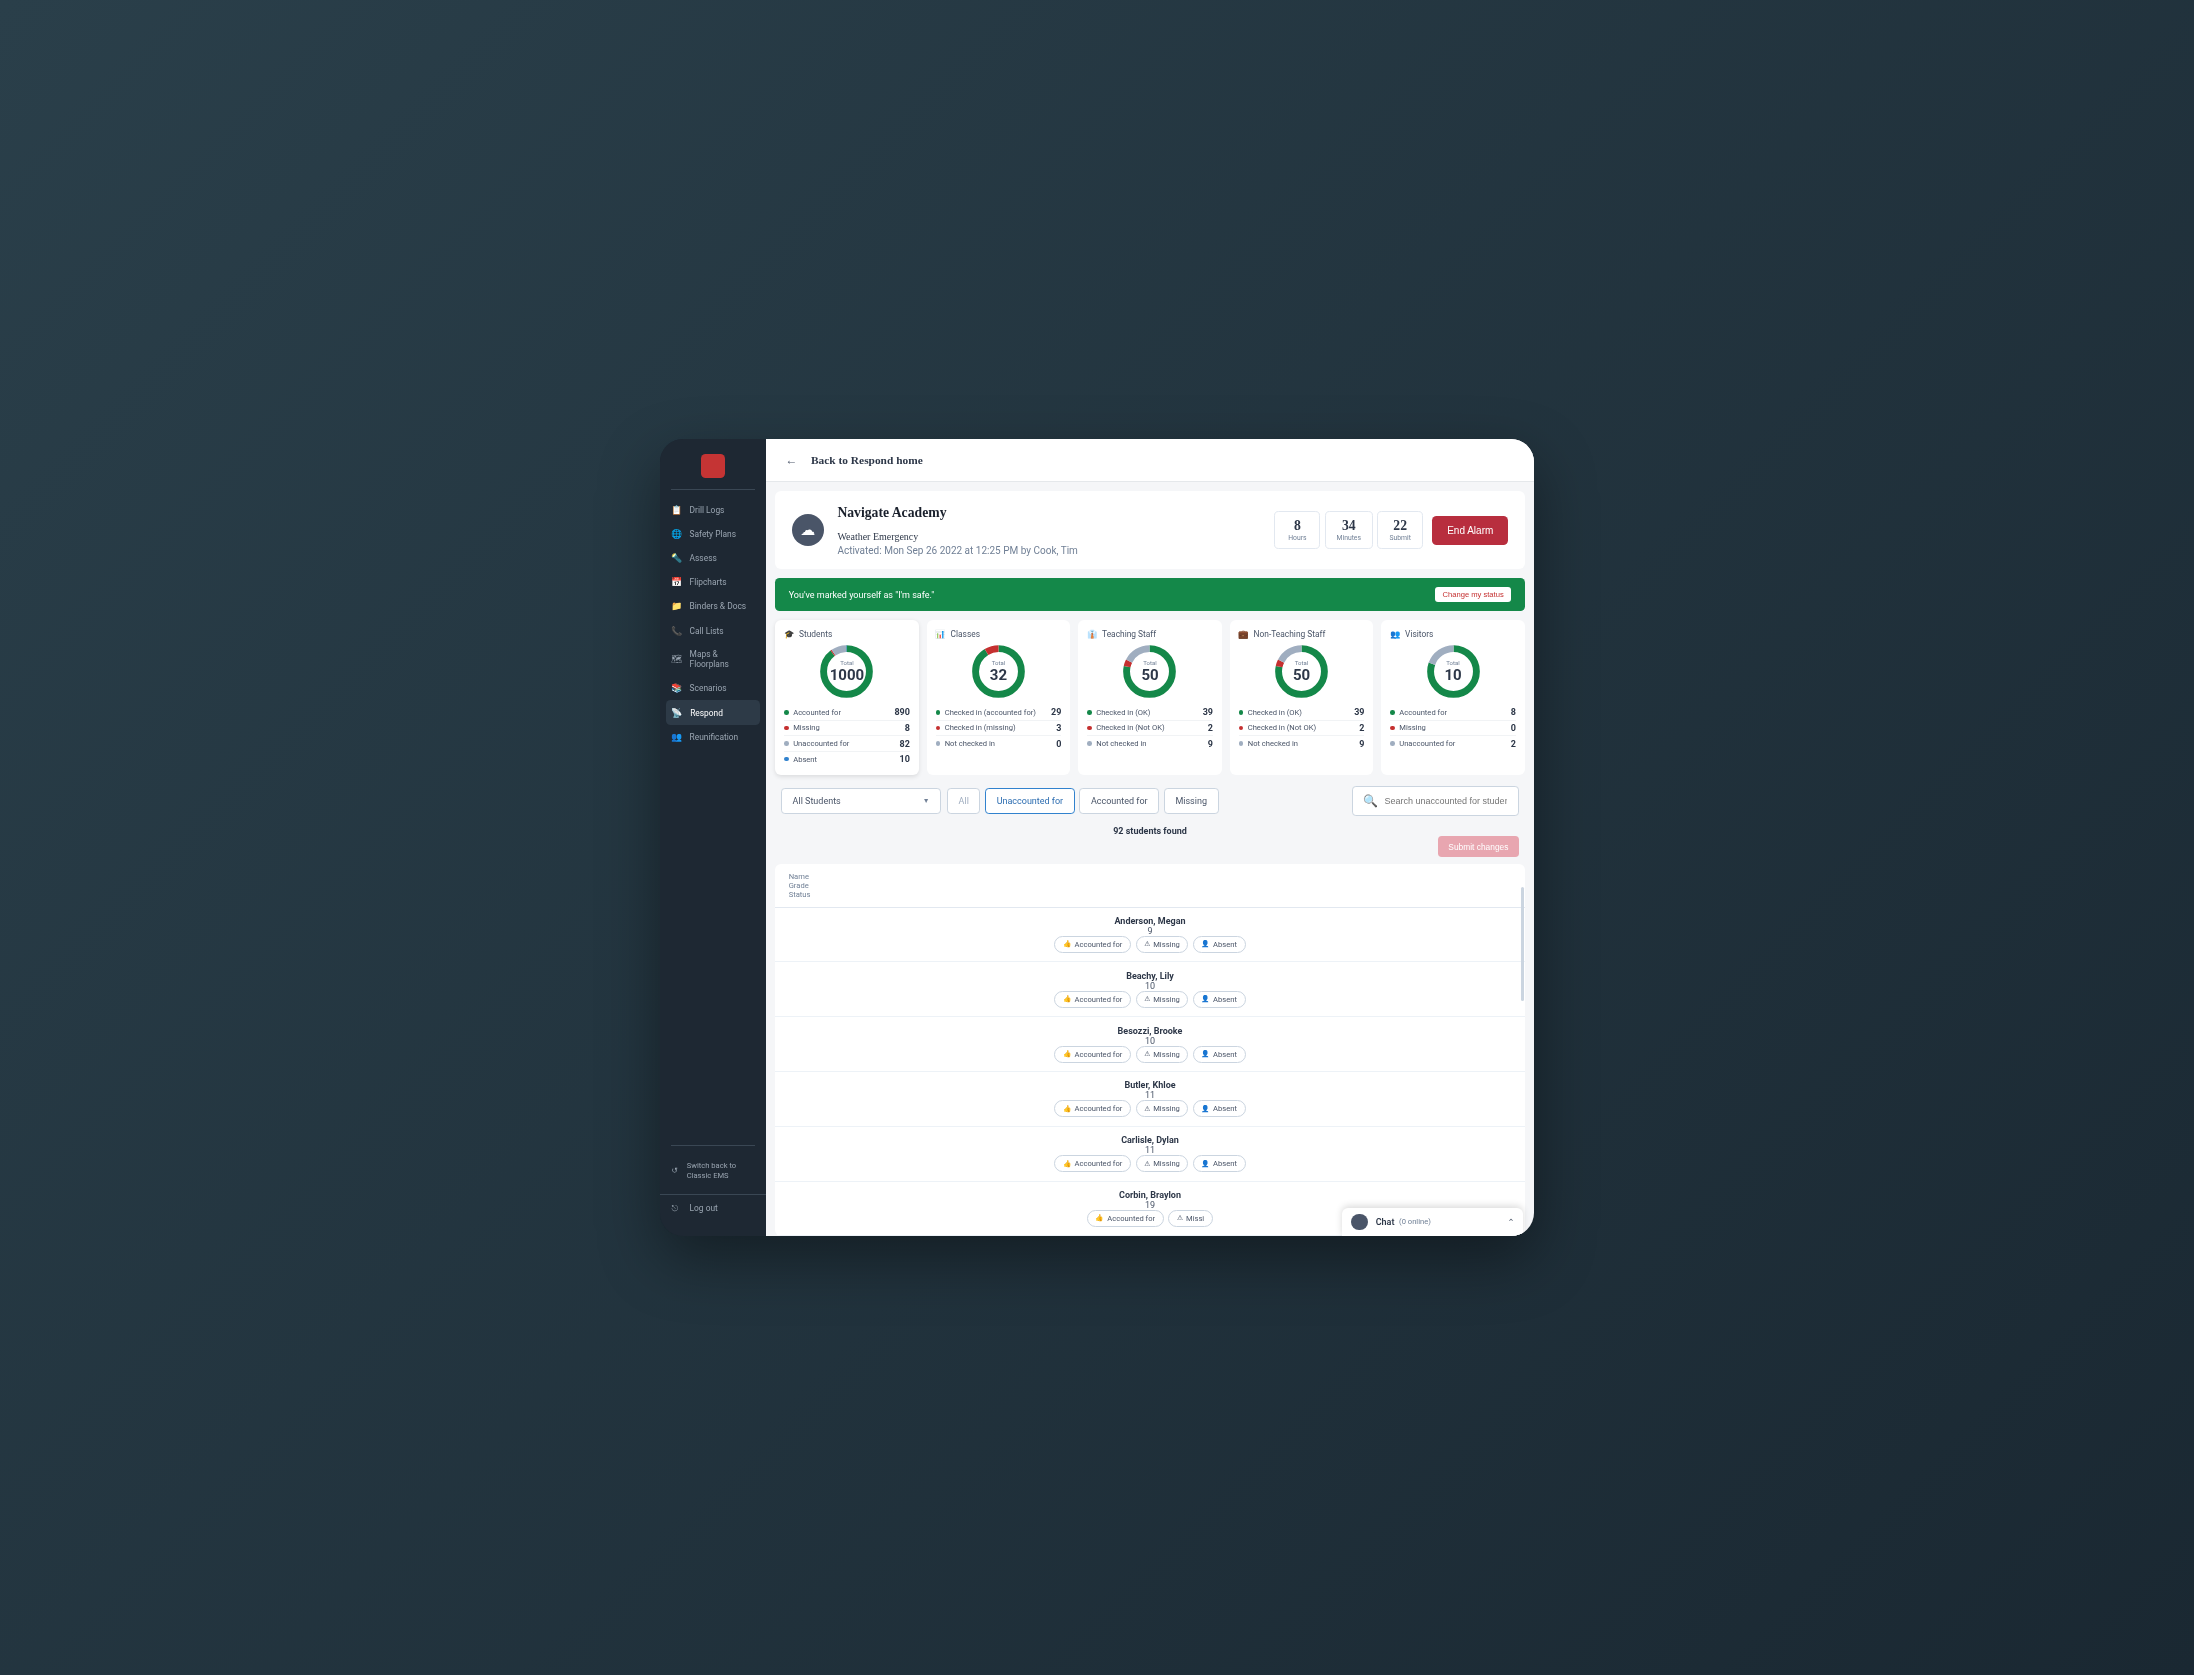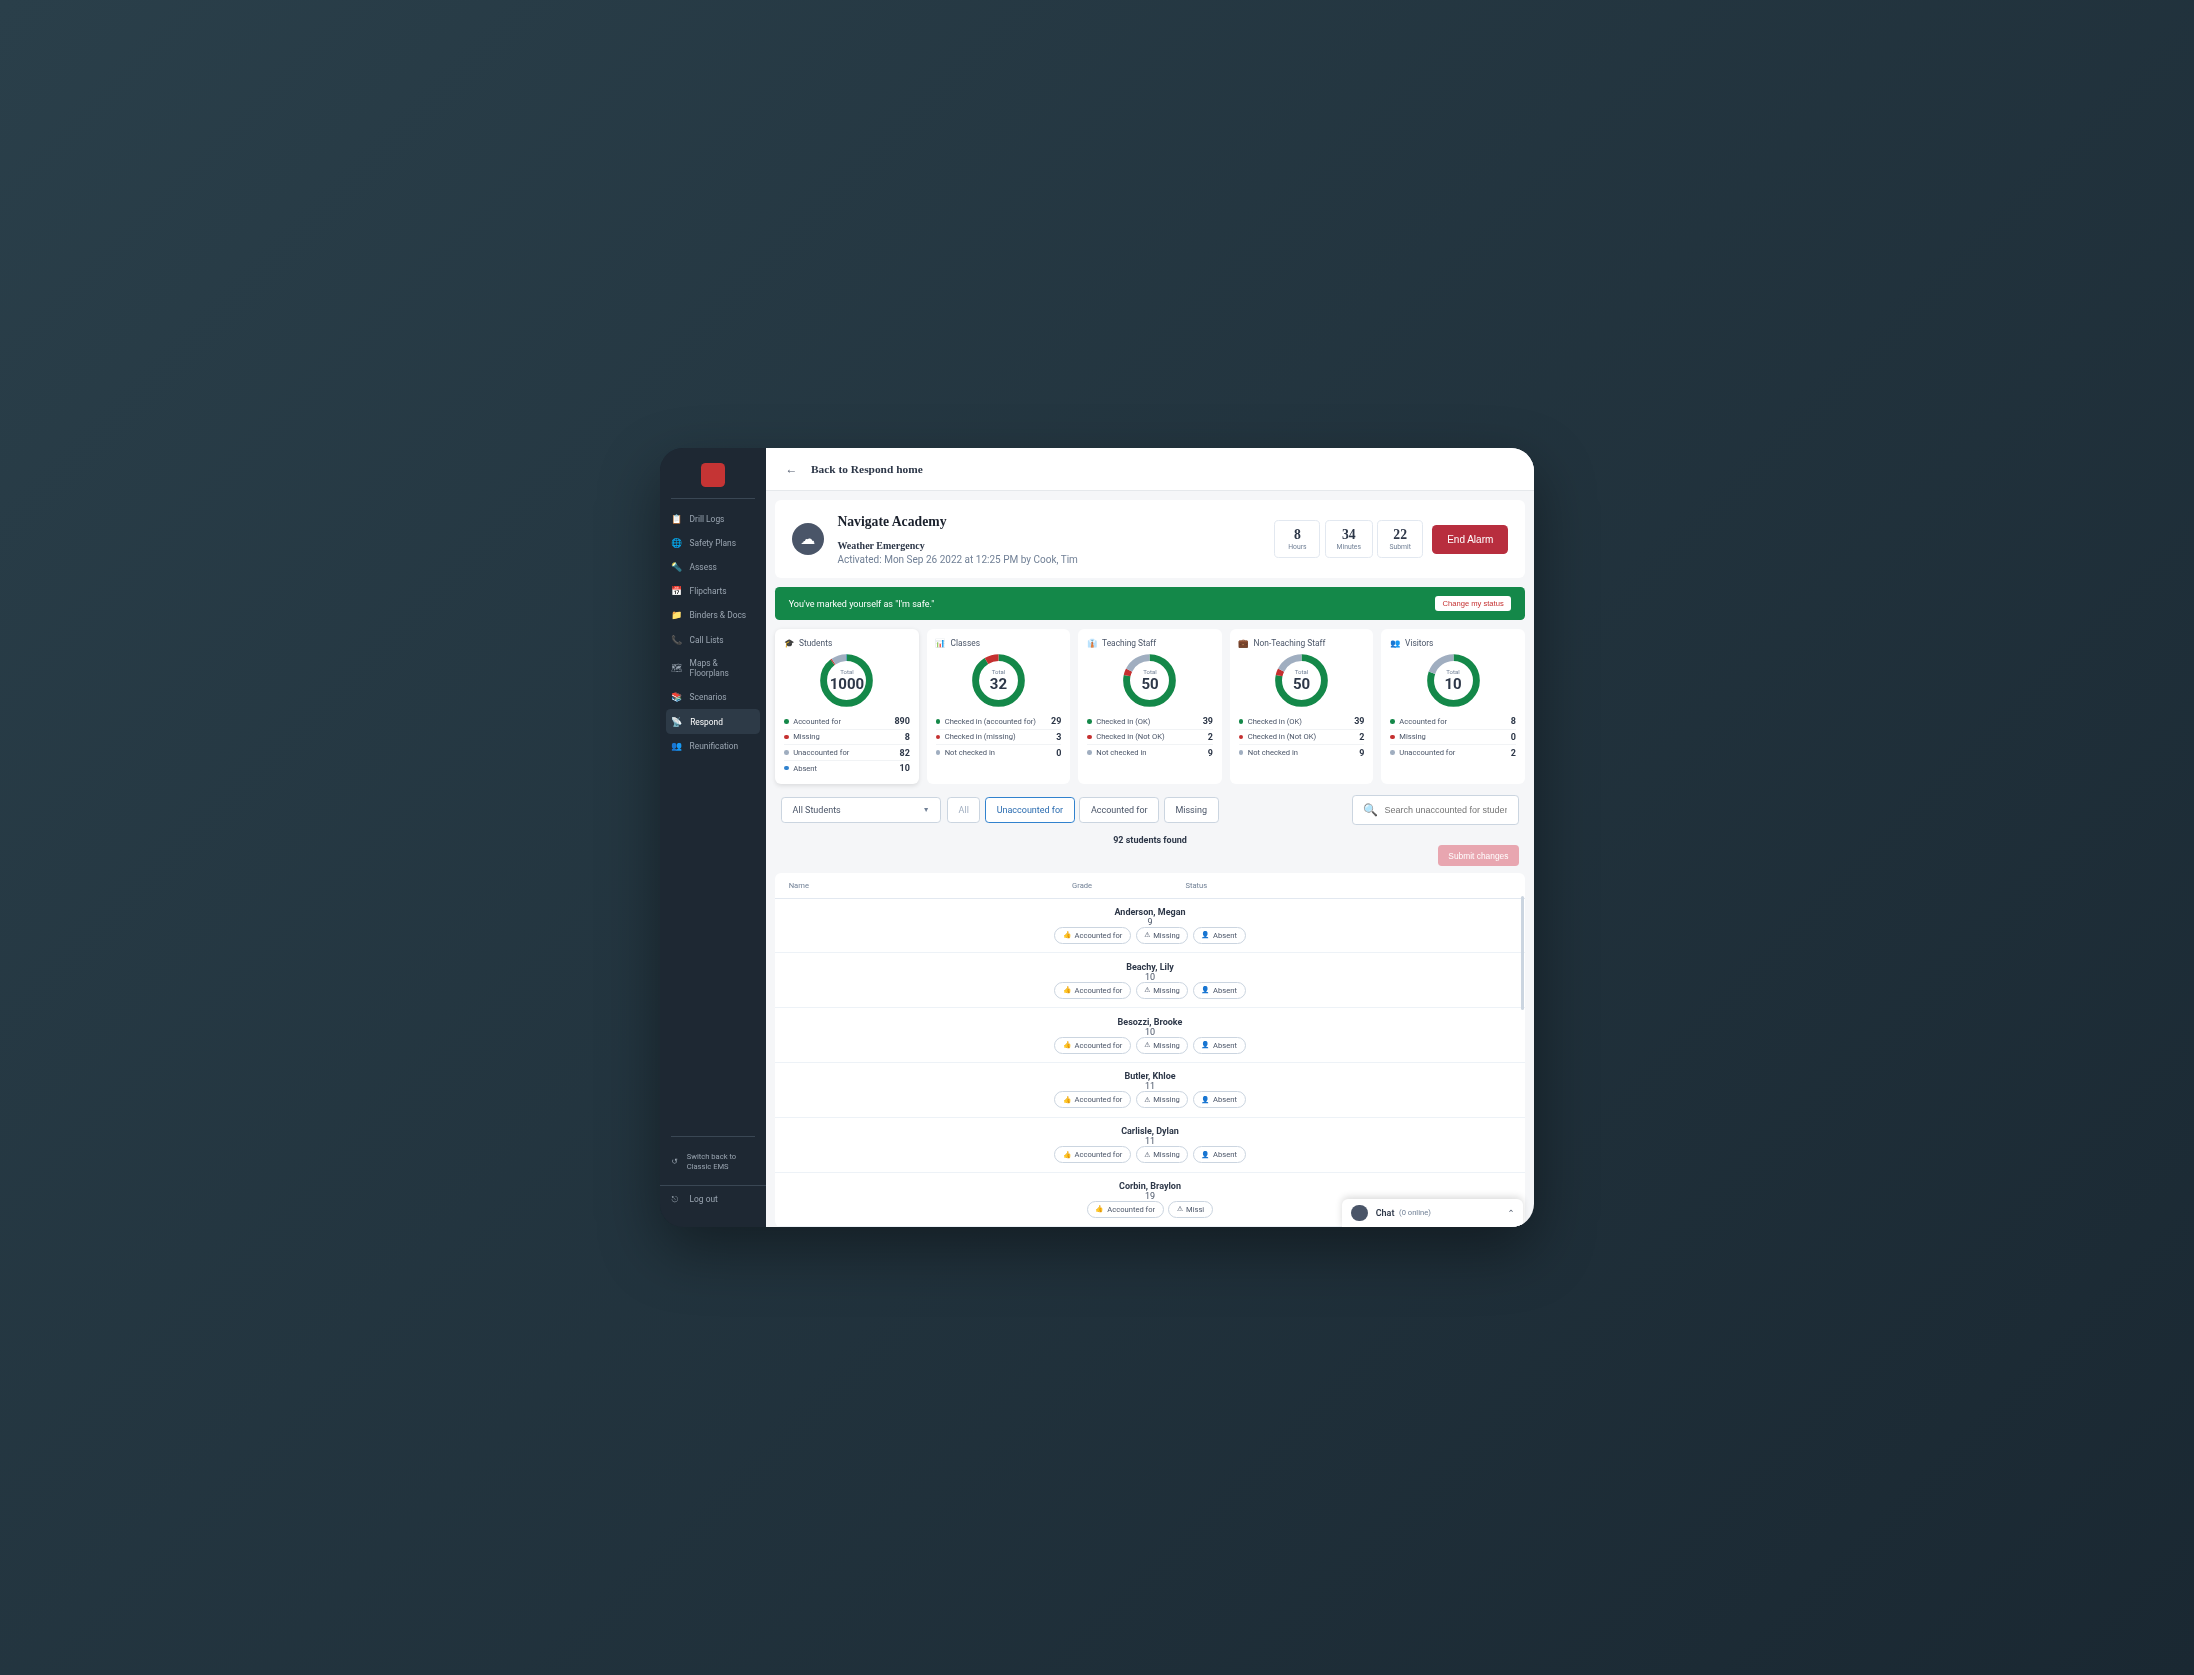--- a/index.html
+++ b/index.html
@@ -124,21 +124,21 @@
 }
 .emergency-info { flex: 1; }
 .school-name {
   font-family: Georgia, serif;
   font-weight: bold;
   font-size: 13.7px;
   color: #1a202c;
 }
 .emergency-type {
   font-family: Georgia, serif;
-  font-weight: bold;
+  font-weight: normal;
   font-size: 10px;
   color: #2d3748;
   margin-top: 10px;
 }
 .activated {
   font-size: 10px;
   color: #718096;
   margin-top: 3px;
 }
 .timer-group { display: flex; gap: 4.6px; margin-right: 9px; }
@@ -331,20 +331,21 @@
   margin: 7.6px 9px 0;
   overflow: hidden;
   position: relative;
 }
 .table-head {
   display: flex;
   padding: 7.6px 13.7px;
   font-size: 7.6px;
   color: #718096;
   border-bottom: 0.8px solid #e2e8f0;
+  flex-direction: column;
 }
 .col-name { flex: 2; }
 .col-grade { flex: 0.8; }
 .col-status { flex: 2.3; }
 .table-row {
   display: flex;
   align-items: center;
   padding: 8.4px 13.7px;
   border-bottom: 0.8px solid #edf2f7;
   font-size: 9px;

